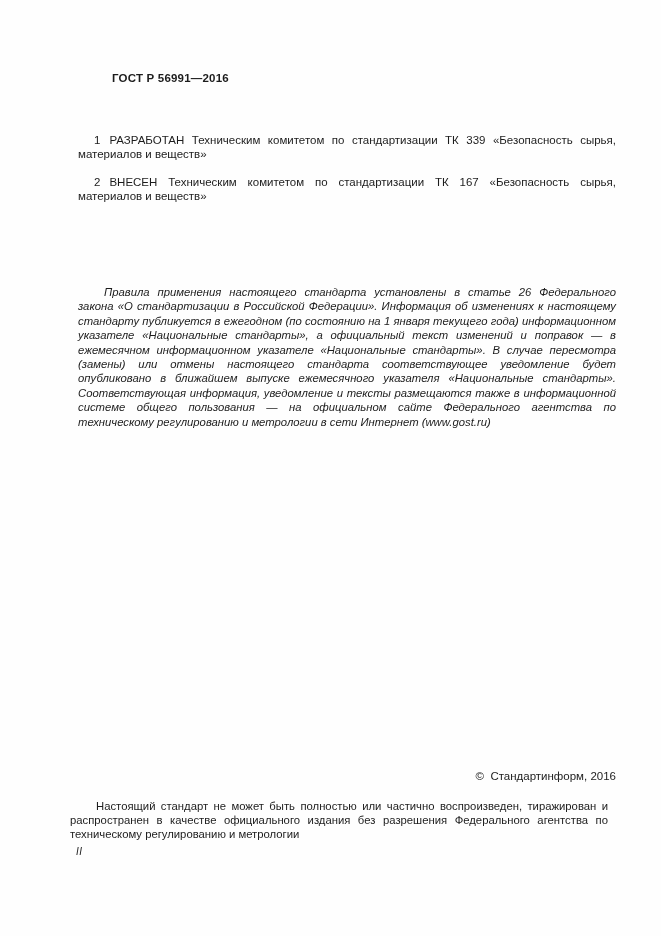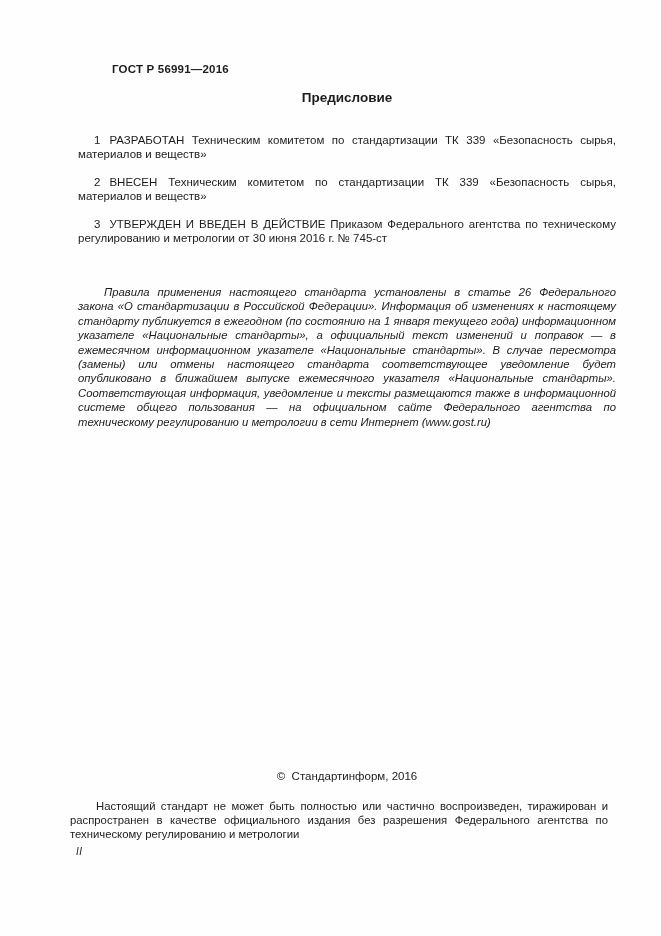--- a/index.html
+++ b/index.html
@@ -11,21 +11,21 @@
     position: relative;
     width: 661px;
     height: 936px;
     background: #fefefe;
     color: #1c1c1c;
     font-family: "Liberation Sans", "DejaVu Sans", sans-serif;
     overflow: hidden;
   }
   .doc-header {
     position: absolute;
-    top: 63px;
+    top: 72px;
     left: 78px;
     font-size: 11.5px;
     font-weight: bold;
     letter-spacing: 0.2px;
     white-space: nowrap;
     padding-left: 34px;
   }
   .doc-title {
     position: absolute;
     top: 90px;
@@ -67,21 +67,21 @@
     font-style: italic;
     text-align: justify;
     text-indent: 26px;
   }
   .copyright {
     position: absolute;
     top: 770px;
     left: 78px;
     width: 538px;
     font-size: 11.5px;
-    text-align: center;
+    text-align: right;
     white-space: pre;
   }
   .restriction {
     position: absolute;
     top: 799px;
     left: 70px;
     width: 538px;
     margin: 0;
     font-size: 11.3px;
     line-height: 14px;
@@ -97,26 +97,24 @@
     font-style: italic;
   }
 </style>
 </head>
 <body>
 
 <div class="page">
 
   <div class="doc-header">ГОСТ Р 56991—2016</div>
 
-  <h1 class="doc-title">Предисловие</h1>
 
   <section class="foreword">
     <p class="fw-item"><span class="fw-num">1</span><span class="fw-text">РАЗРАБОТАН Техническим комитетом по стандартизации ТК 339 «Безопасность сырья, материалов и веществ»</span></p>
-    <p class="fw-item"><span class="fw-num">2</span><span class="fw-text">ВНЕСЕН Техническим комитетом по стандартизации ТК 339 «Безопасность сырья, материалов и веществ»</span></p>
-    <p class="fw-item"><span class="fw-num">3</span><span class="fw-text">УТВЕРЖДЕН И ВВЕДЕН В ДЕЙСТВИЕ Приказом Федерального агентства по техническому регулированию и метрологии от 30 июня 2016 г. № 745-ст</span></p>
+    <p class="fw-item"><span class="fw-num">2</span><span class="fw-text">ВНЕСЕН Техническим комитетом по стандартизации ТК 167 «Безопасность сырья, материалов и веществ»</span></p>
   </section>
 
   <p class="rules-note">Правила применения настоящего стандарта установлены в статье 26 Федерального закона «О стандартизации в Российской Федерации». Информация об изменениях к настоящему стандарту публикуется в ежегодном (по состоянию на 1 января текущего года) информационном указателе «Национальные стандарты», а официальный текст изменений и поправок — в ежемесячном информационном указателе «Национальные стандарты». В случае пересмотра (замены) или отмены настоящего стандарта соответствующее уведомление будет опубликовано в ближайшем выпуске ежемесячного указателя «Национальные стандарты». Соответствующая информация, уведомление и тексты размещаются также в информационной системе общего пользования — на официальном сайте Федерального агентства по техническому регулированию и метрологии в сети Интернет (www.gost.ru)</p>
 
   <div class="copyright">©  Стандартинформ, 2016</div>
 
   <p class="restriction">Настоящий стандарт не может быть полностью или частично воспроизведен, тиражирован и распространен в качестве официального издания без разрешения Федерального агентства по техническому регулированию и метрологии</p>
 
   <div class="page-number">II</div>
 

